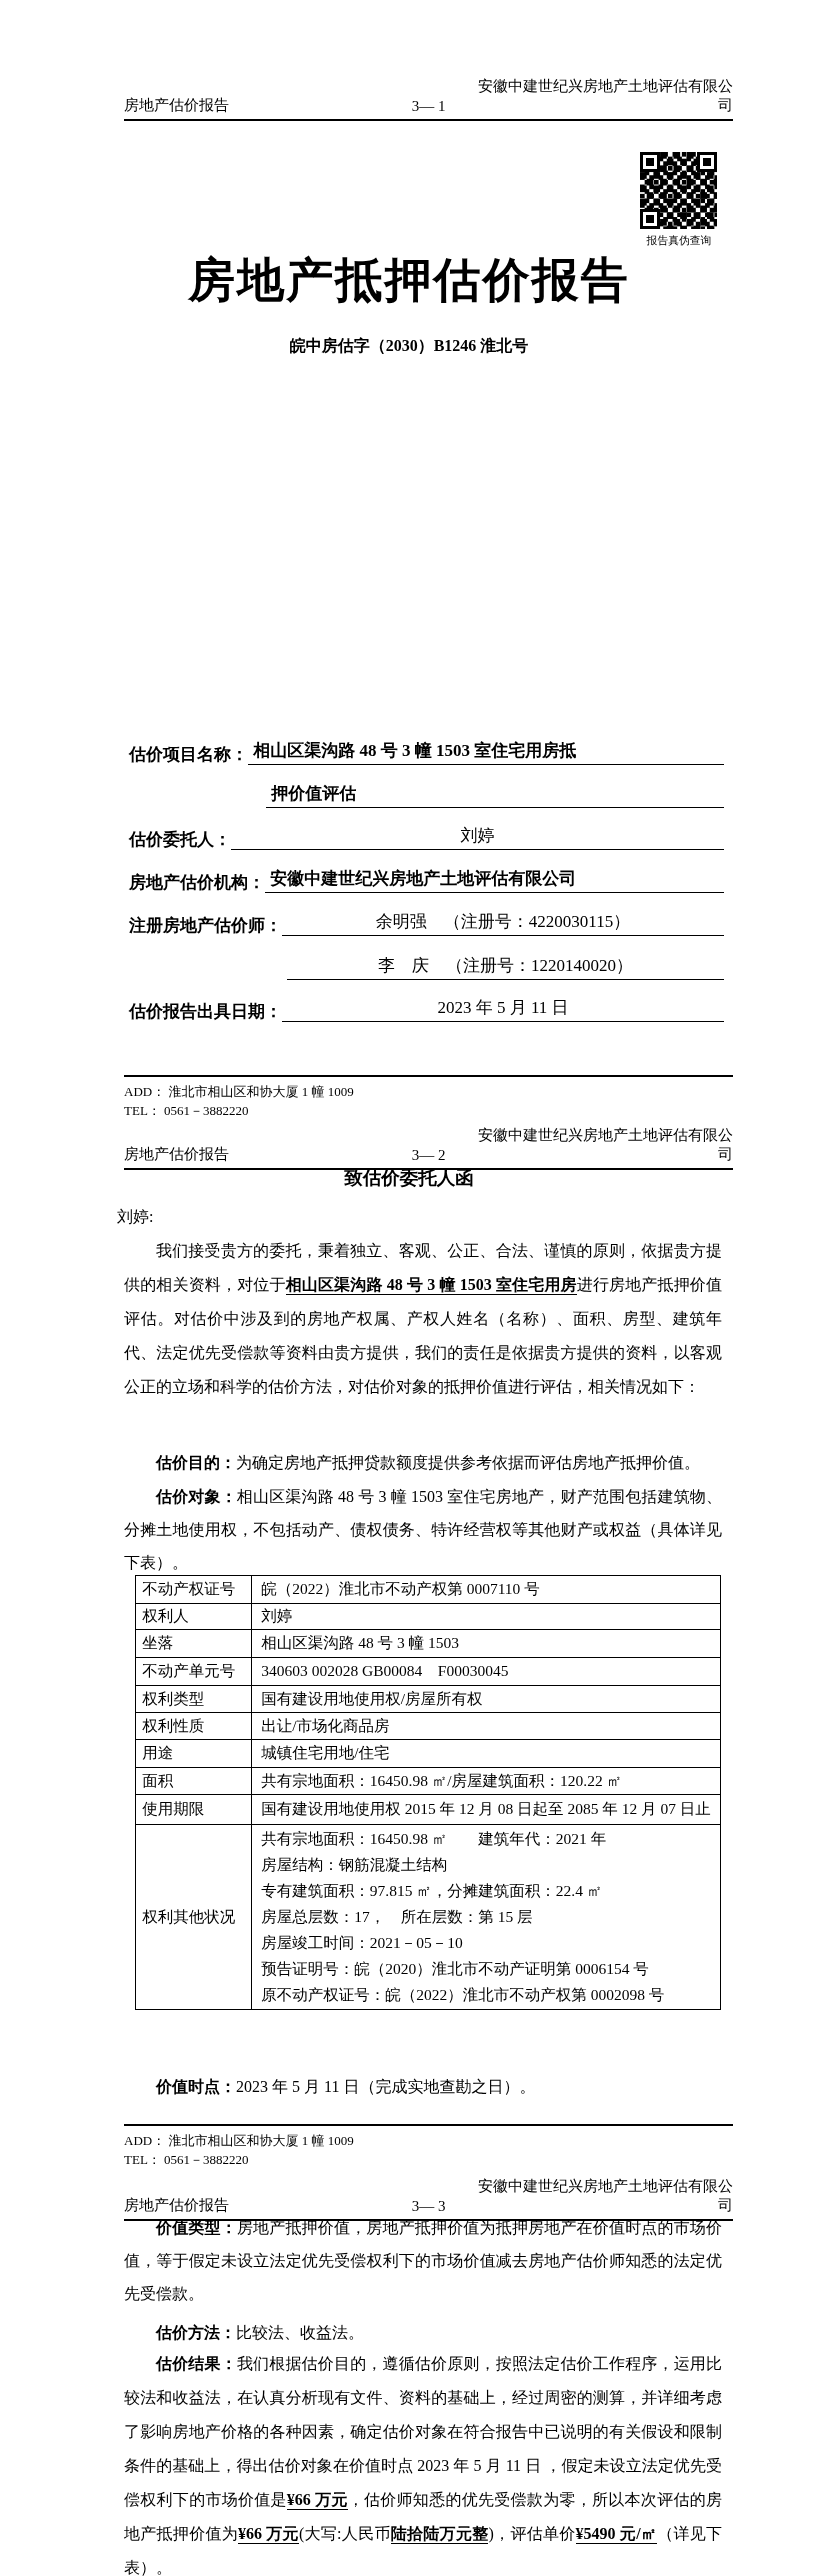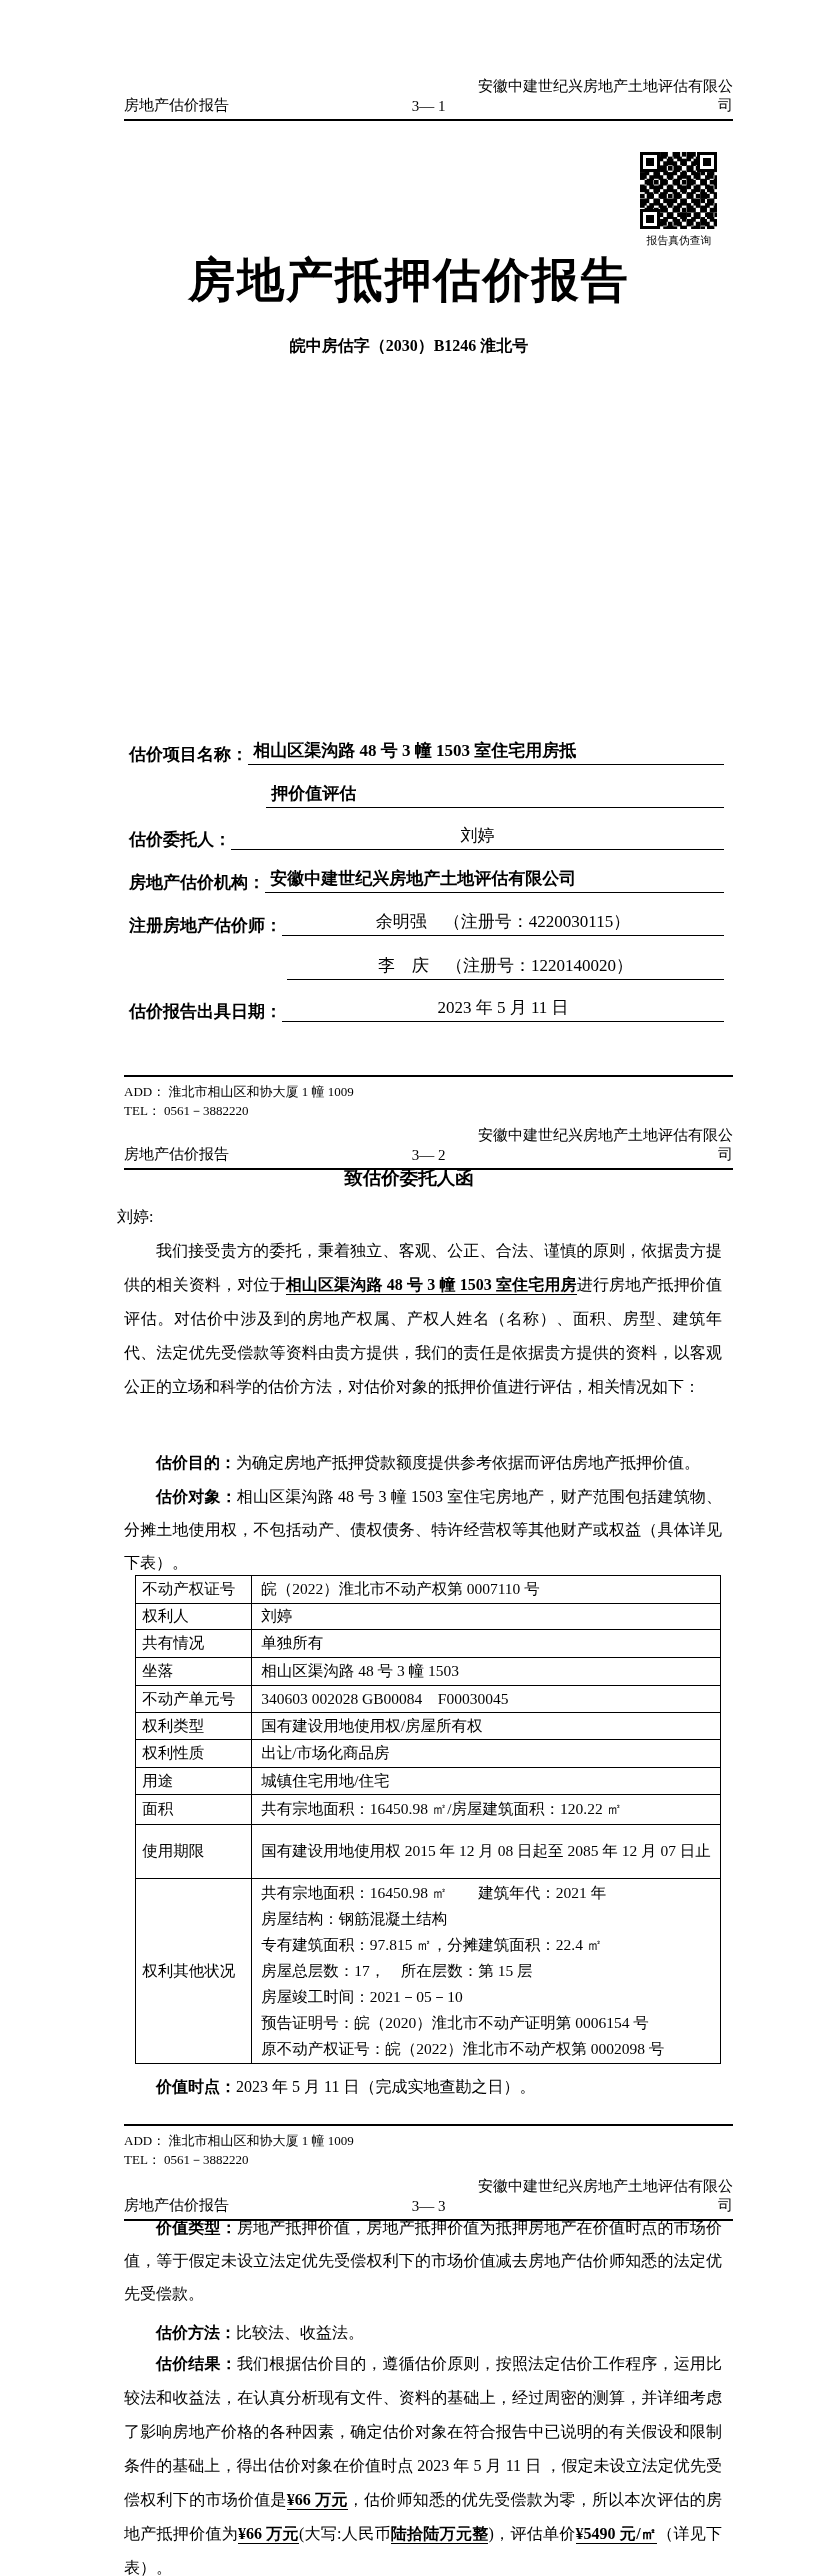--- a/index.html
+++ b/index.html
@@ -134,24 +134,20 @@
     <tbody>
         <tr>
       <td class="c1">不动产权证号</td>
       <td class="c2">皖（2022）淮北市不动产权第 0007110 号</td>
     </tr>
     <tr>
       <td class="c1">权利人</td>
       <td class="c2">刘婷</td>
     </tr>
     <tr>
-      <td class="c1">共有情况</td>
-      <td class="c2">单独所有</td>
-    </tr>
-    <tr>
       <td class="c1">坐落</td>
       <td class="c2">相山区渠沟路 48 号 3 幢 1503</td>
     </tr>
     <tr>
       <td class="c1">不动产单元号</td>
       <td class="c2">340603 002028 GB00084　F00030045</td>
     </tr>
     <tr>
       <td class="c1">权利类型</td>
       <td class="c2">国有建设用地使用权/房屋所有权</td>

